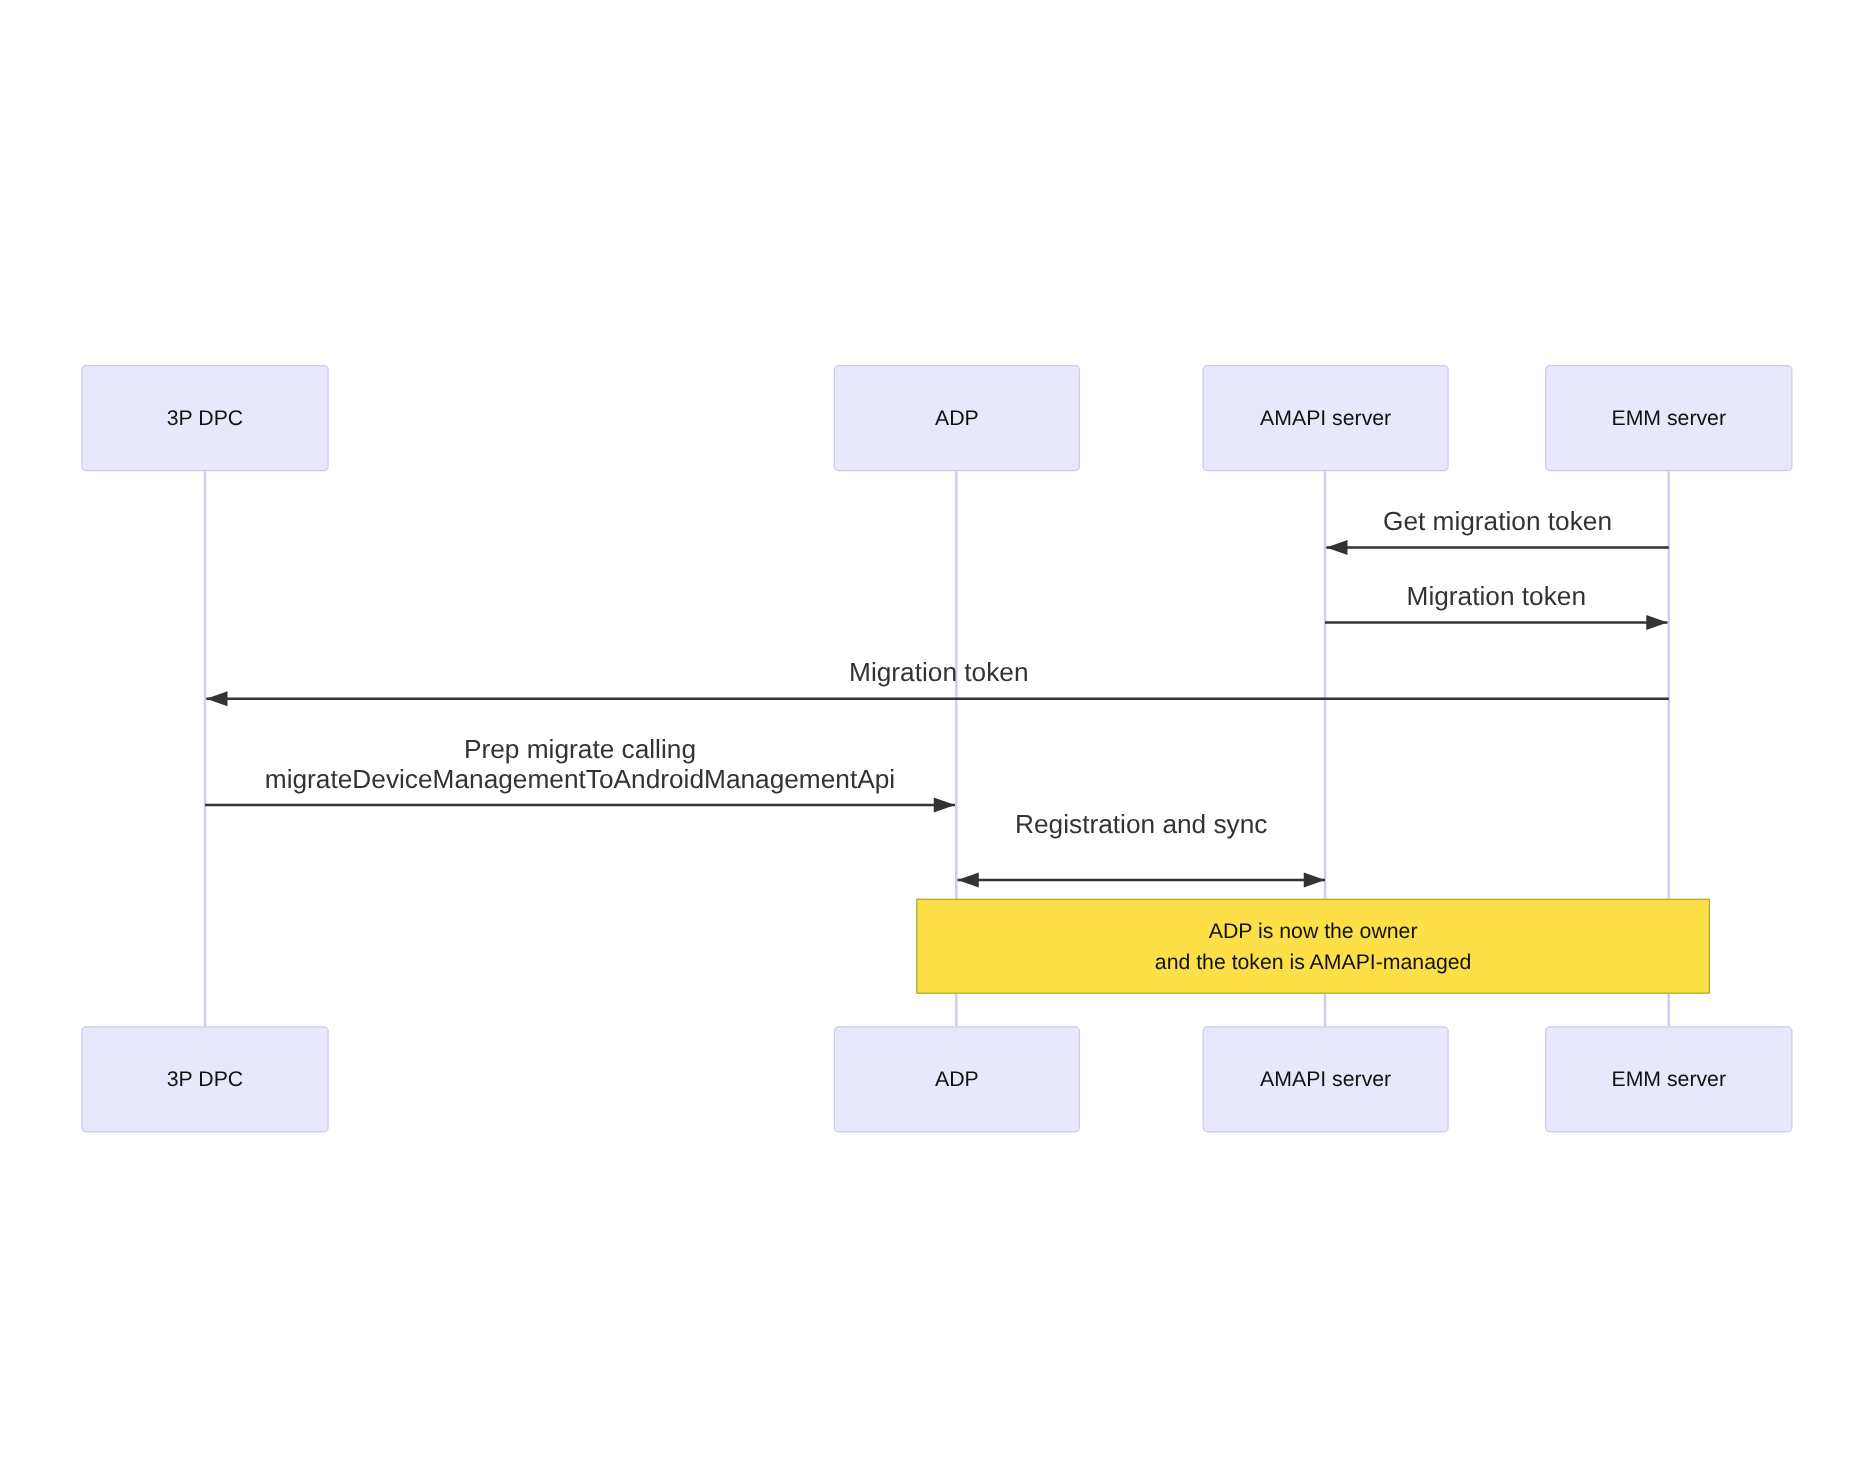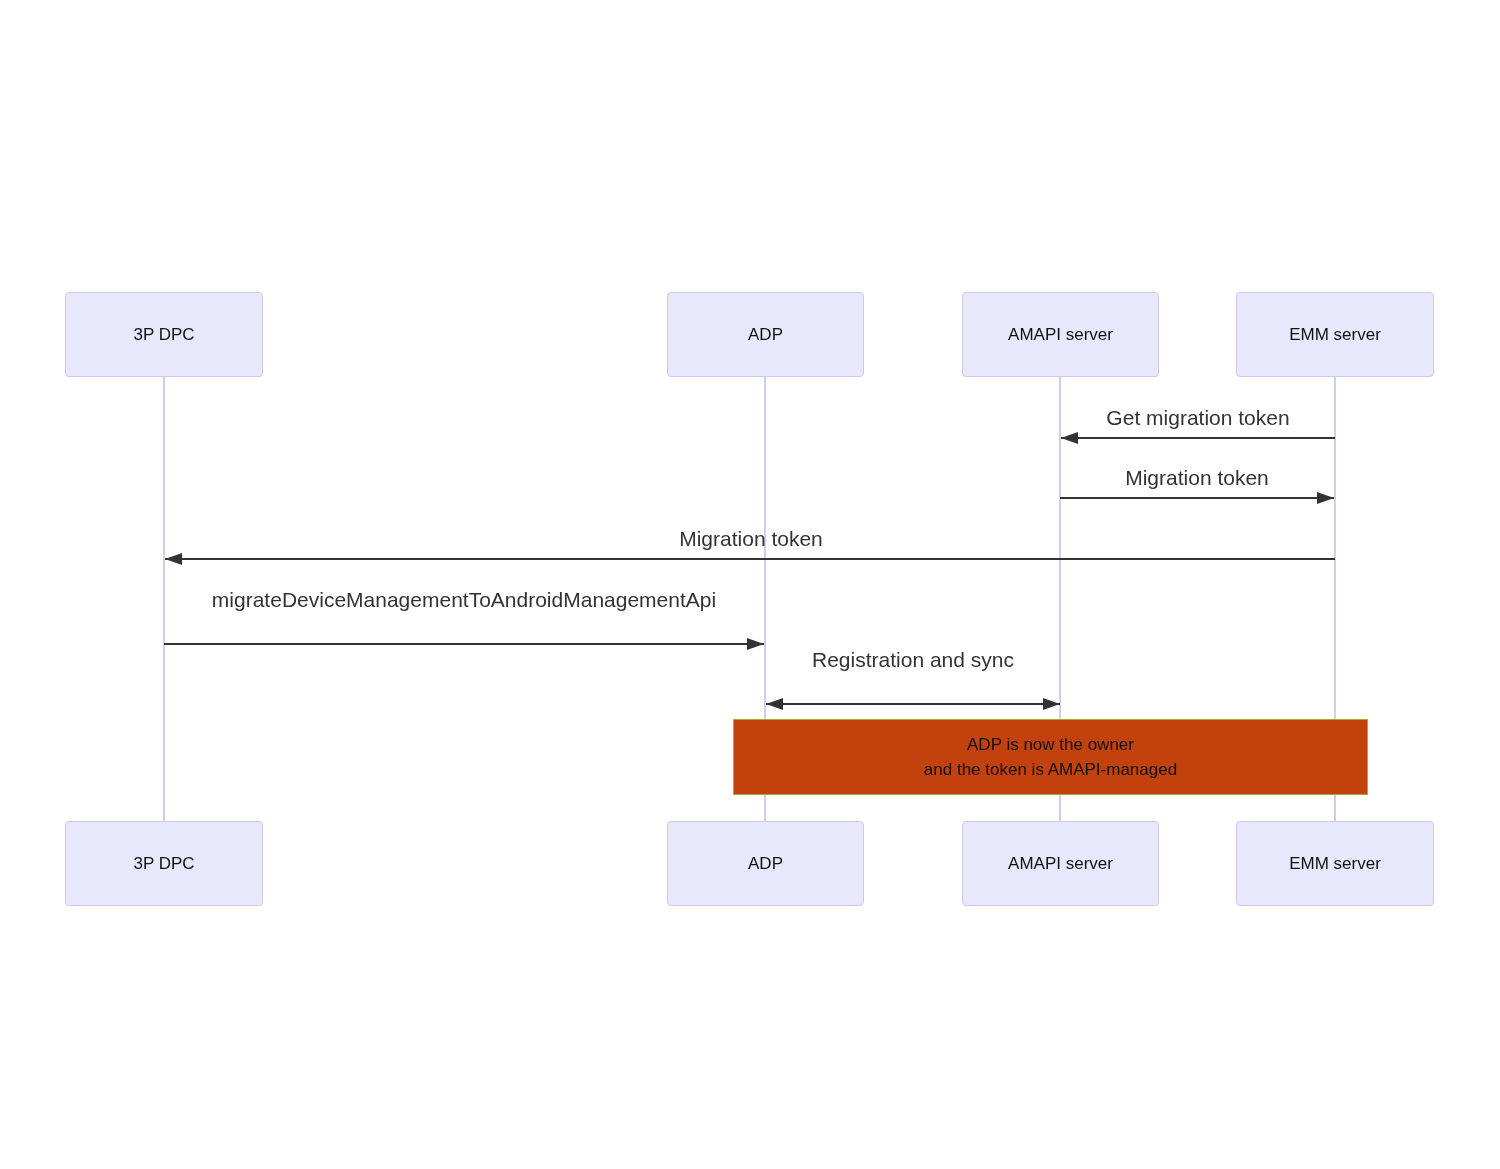--- a/index.html
+++ b/index.html
@@ -53,21 +53,21 @@
     position: absolute;
     width: 0;
     height: 0;
     border-top: 6px solid transparent;
     border-bottom: 6px solid transparent;
   }
   .head-left  { border-right: 17px solid #333333; }
   .head-right { border-left: 17px solid #333333; }
   .note {
     position: absolute;
-    background: #c2410c;
+    background: #fde047;
     border: 1px solid #aaaa33;
     display: flex;
     flex-direction: column;
     align-items: center;
     justify-content: center;
     text-align: center;
     font-size: 17px;
     line-height: 25px;
     color: #111111;
   }
@@ -101,20 +101,21 @@
 
   <div class="msg-label" style="left:1197px;top:450px;">Migration token</div>
   <div class="msg-line" style="left:1060px;top:481px;width:274px;"></div>
   <div class="arrow-head head-right" style="left:1317px;top:476px;"></div>
 
   <div class="msg-label" style="left:751px;top:511px;">Migration token</div>
   <div class="msg-line" style="left:165px;top:542px;width:1170px;"></div>
   <div class="arrow-head head-left" style="left:165px;top:537px;"></div>
 
   <div class="msg-label" style="left:464px;top:572px;">
+    <div>Prep migrate calling</div>
     <div>migrateDeviceManagementToAndroidManagementApi</div>
   </div>
   <div class="msg-line" style="left:164px;top:627px;width:600px;"></div>
   <div class="arrow-head head-right" style="left:747px;top:622px;"></div>
 
   <div class="msg-label" style="left:913px;top:632px;">Registration and sync</div>
   <div class="msg-line" style="left:766px;top:687px;width:294px;"></div>
   <div class="arrow-head head-left" style="left:766px;top:682px;"></div>
   <div class="arrow-head head-right" style="left:1043px;top:682px;"></div>
 

